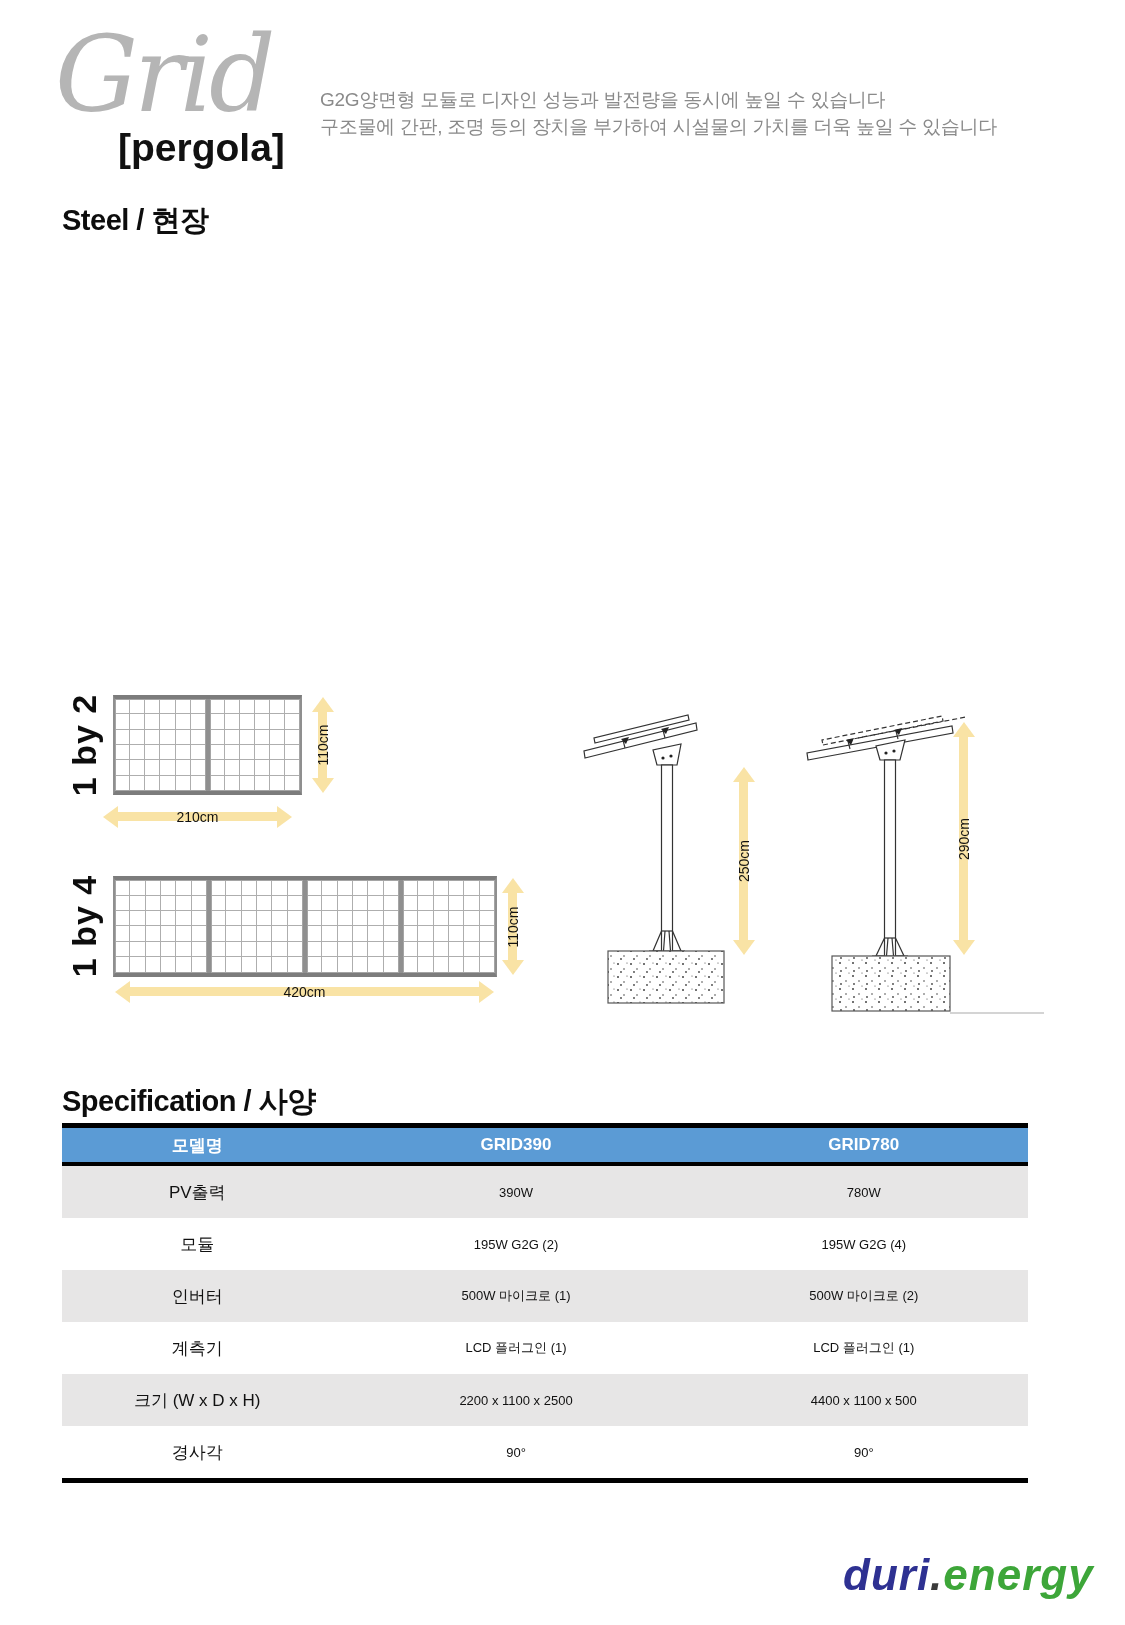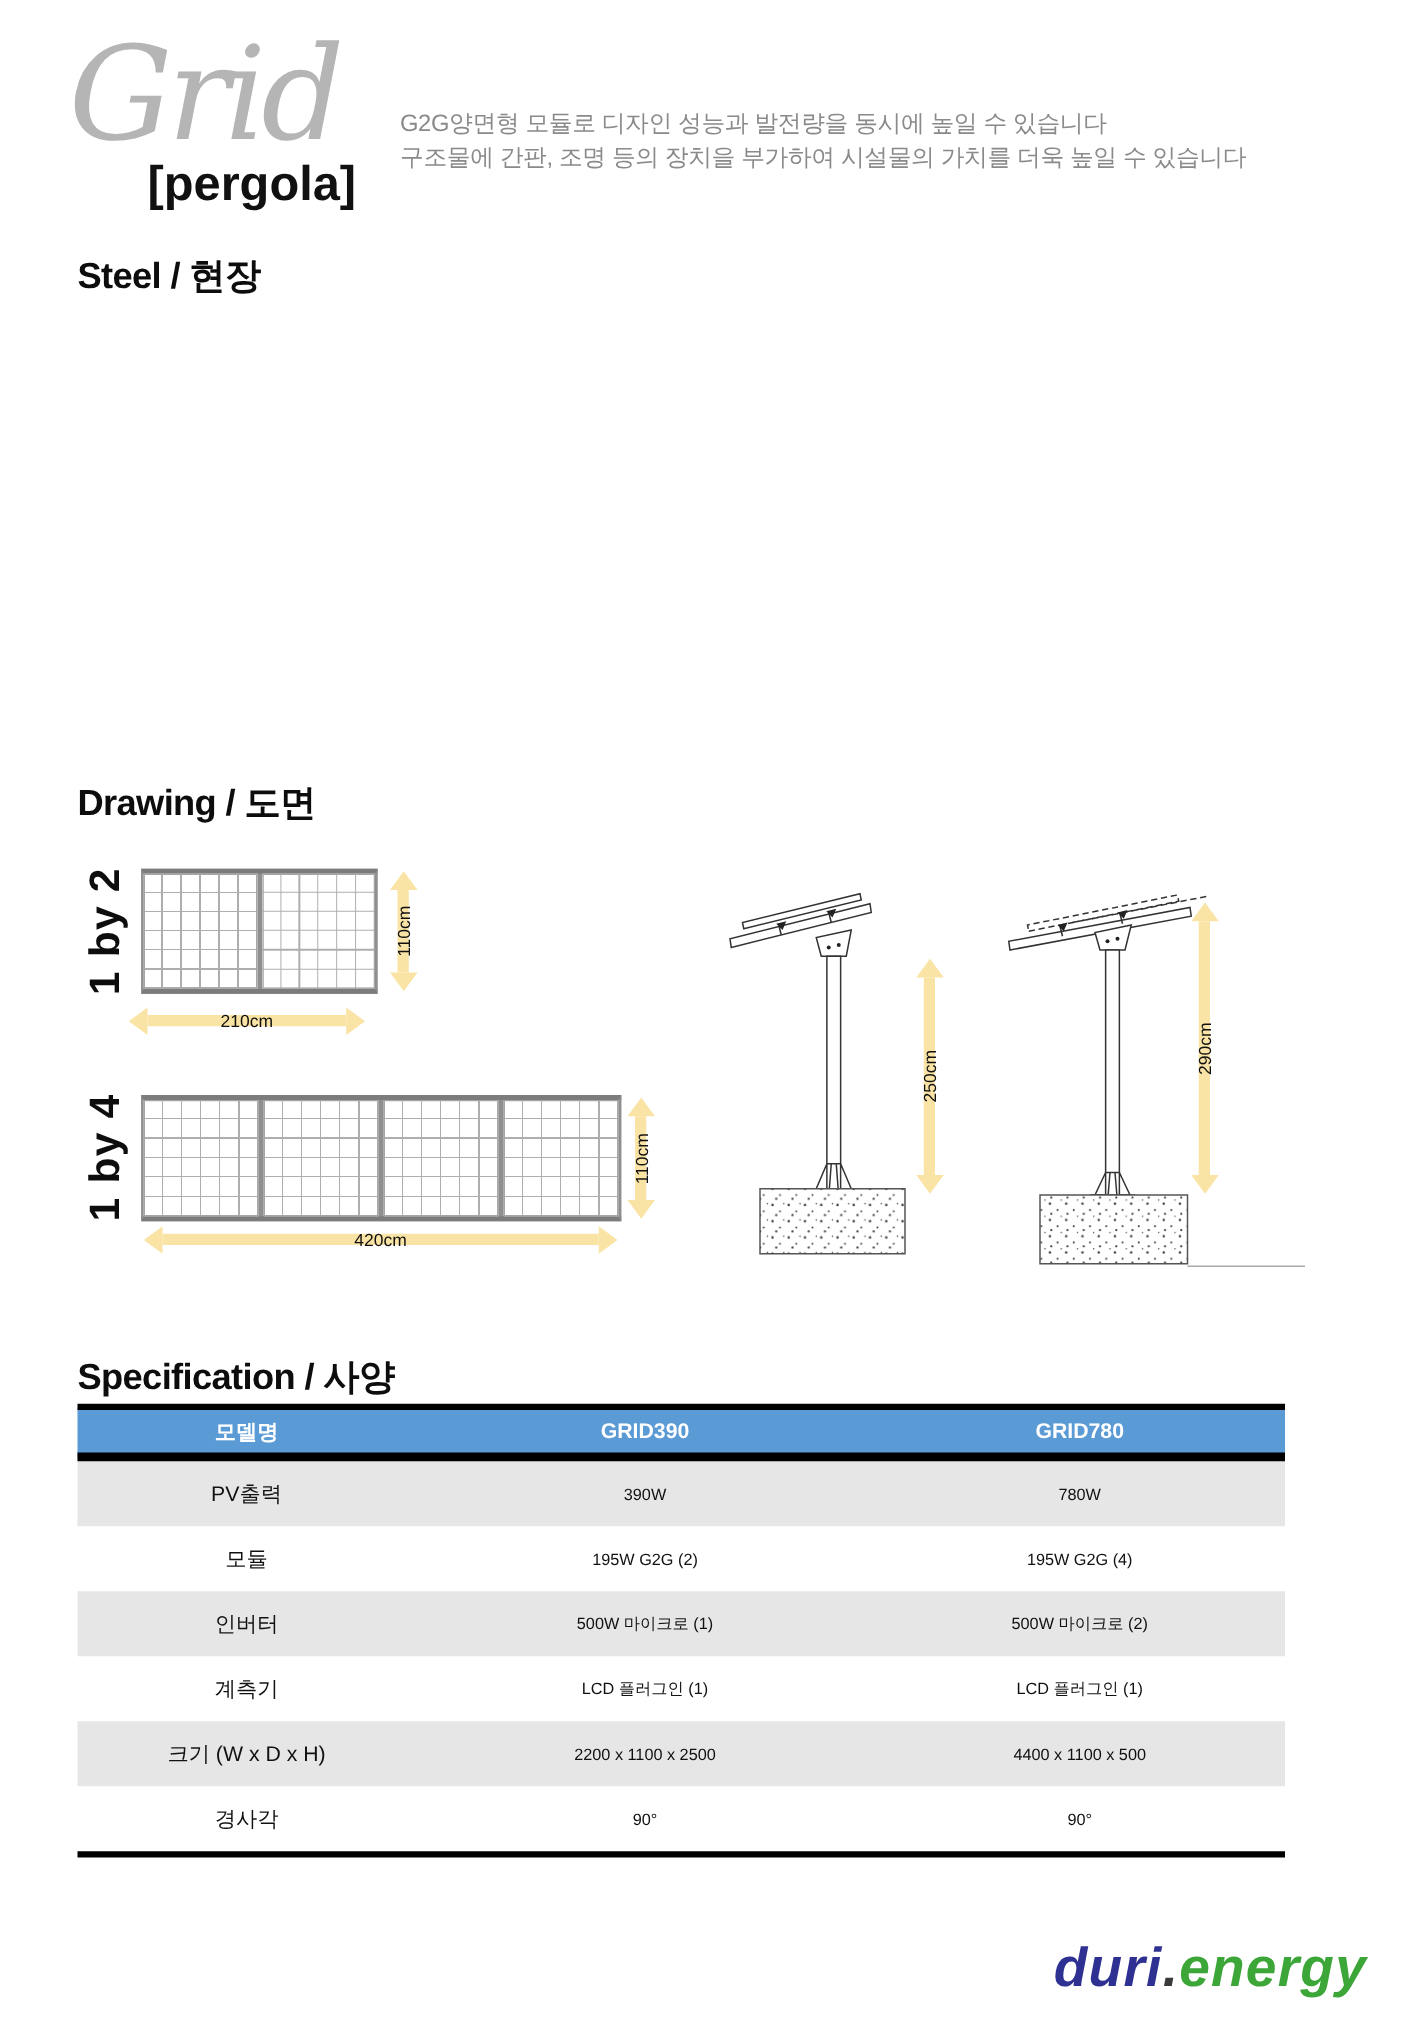--- a/index.html
+++ b/index.html
@@ -46,21 +46,21 @@
   .dim{position:absolute;left:50%;top:50%;font-size:14px;color:#111;white-space:nowrap;}
   .dim.v{transform:translate(-50%,-50%) rotate(-90deg);}
   .dim.h{transform:translate(-50%,-52%);}
 
   .pole-svg{position:absolute;}
 
   
   table.spec{position:absolute;left:62px;top:1123px;width:966px;border-collapse:collapse;
     border-top:5px solid #000;border-bottom:5px solid #000;table-layout:fixed;}
   table.spec th{background:var(--accent);color:#fff;font-size:17px;font-weight:bold;
-    height:32px;border-bottom:7px solid #000000;}
+    height:32px;border-bottom:4px solid #000000;}
   table.spec td{text-align:center;font-size:13px;color:#111;height:50px;}
   table.spec tbody tr:nth-child(odd){background:var(--rowgray);}
   table.spec td.lab{font-size:17px;}
 
   
   .brand{position:absolute;left:843px;top:1550px;font-size:44px;font-weight:bold;
     font-style:italic;letter-spacing:1px;white-space:nowrap;}
   .brand .duri{color:var(--navy);} .brand .dot{color:#3a3a3a;} .brand .energy{color:var(--green);}
 </style>
 </head>
@@ -69,21 +69,20 @@
 <div class="page">
 
   <div class="logo-script">Grid</div>
   <div class="logo-sub">[pergola]</div>
   <div class="desc">
     <div>G2G양면형 모듈로 디자인 성능과 발전량을 동시에 높일 수 있습니다</div>
     <div>구조물에 간판, 조명 등의 장치을 부가하여 시설물의 가치를 더욱 높일 수 있습니다</div>
   </div>
 
   <div class="h2 cases">Steel / 현장</div>
-  <div class="h2 drawing">Drawing / 도면</div>
   <div class="h2 spec">Specification / 사양</div>
 
   <div class="rot-label" style="left:24px;top:725px;">1 by 2</div>
   <div class="panel" style="left:113px;top:695px;width:189px;height:100px;">
     <div class="module"></div>
     <div class="module"></div>
   </div>
   <div class="varrow" style="left:318px;top:712px;height:66px;">
     <span class="dim v">110cm</span>
   </div>

